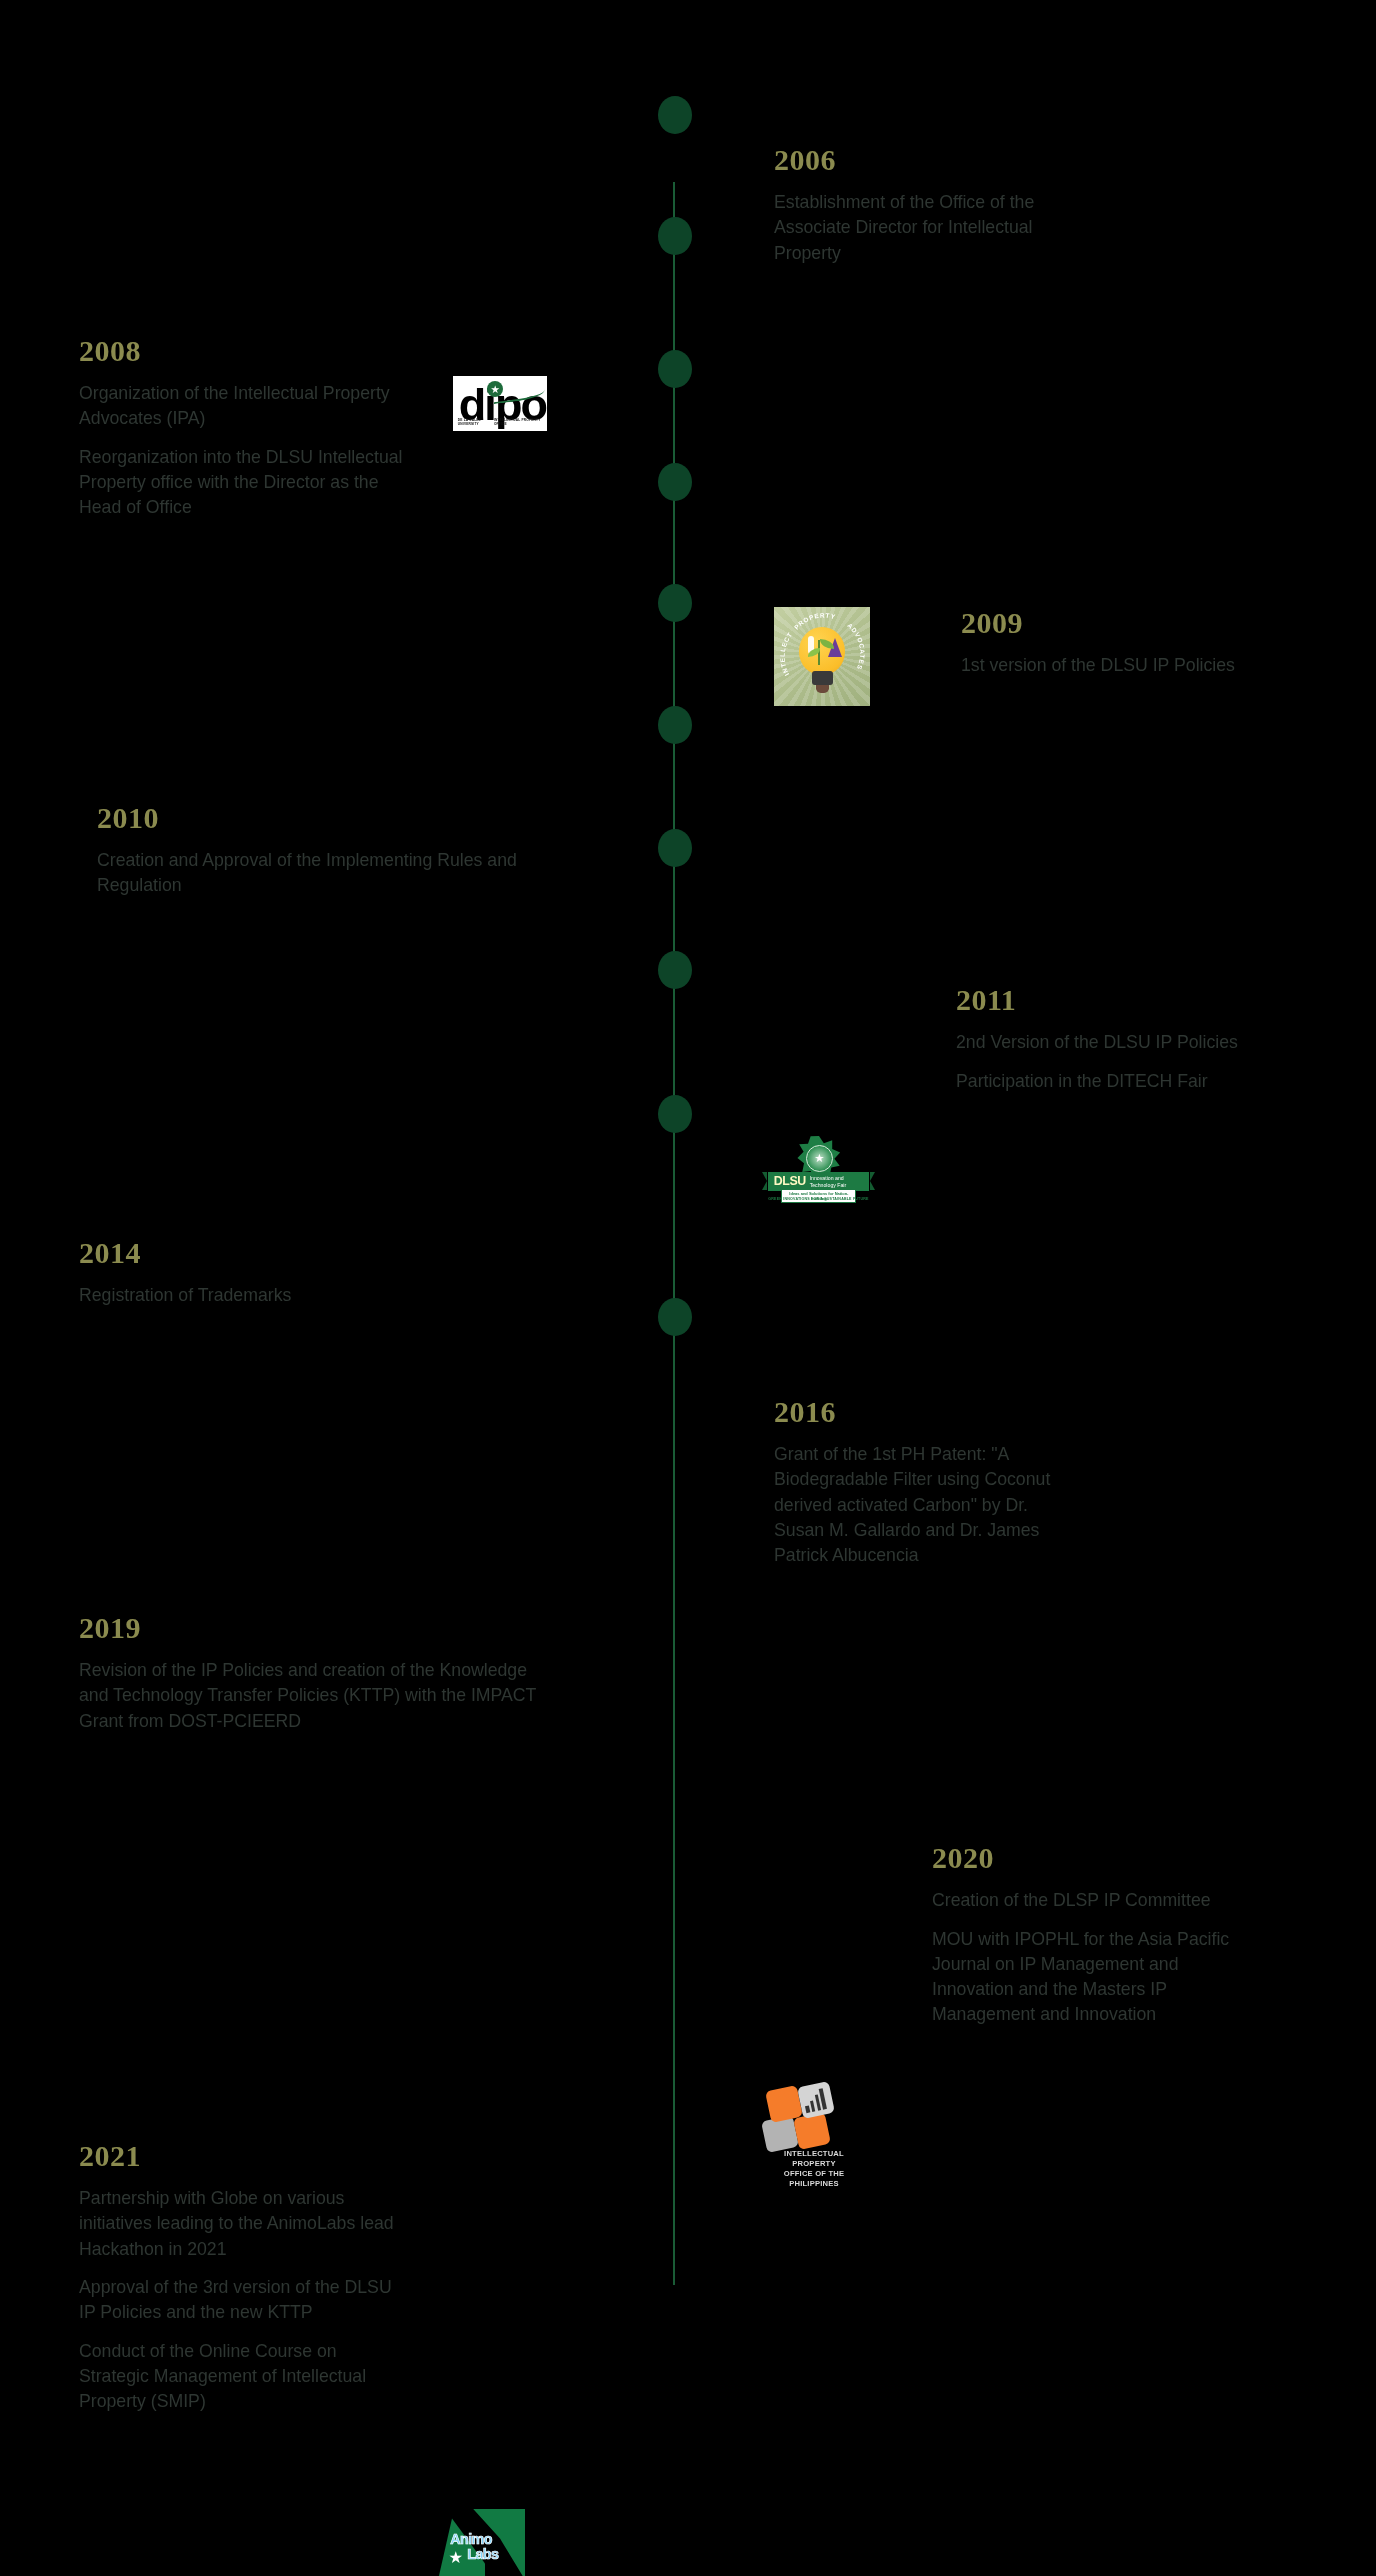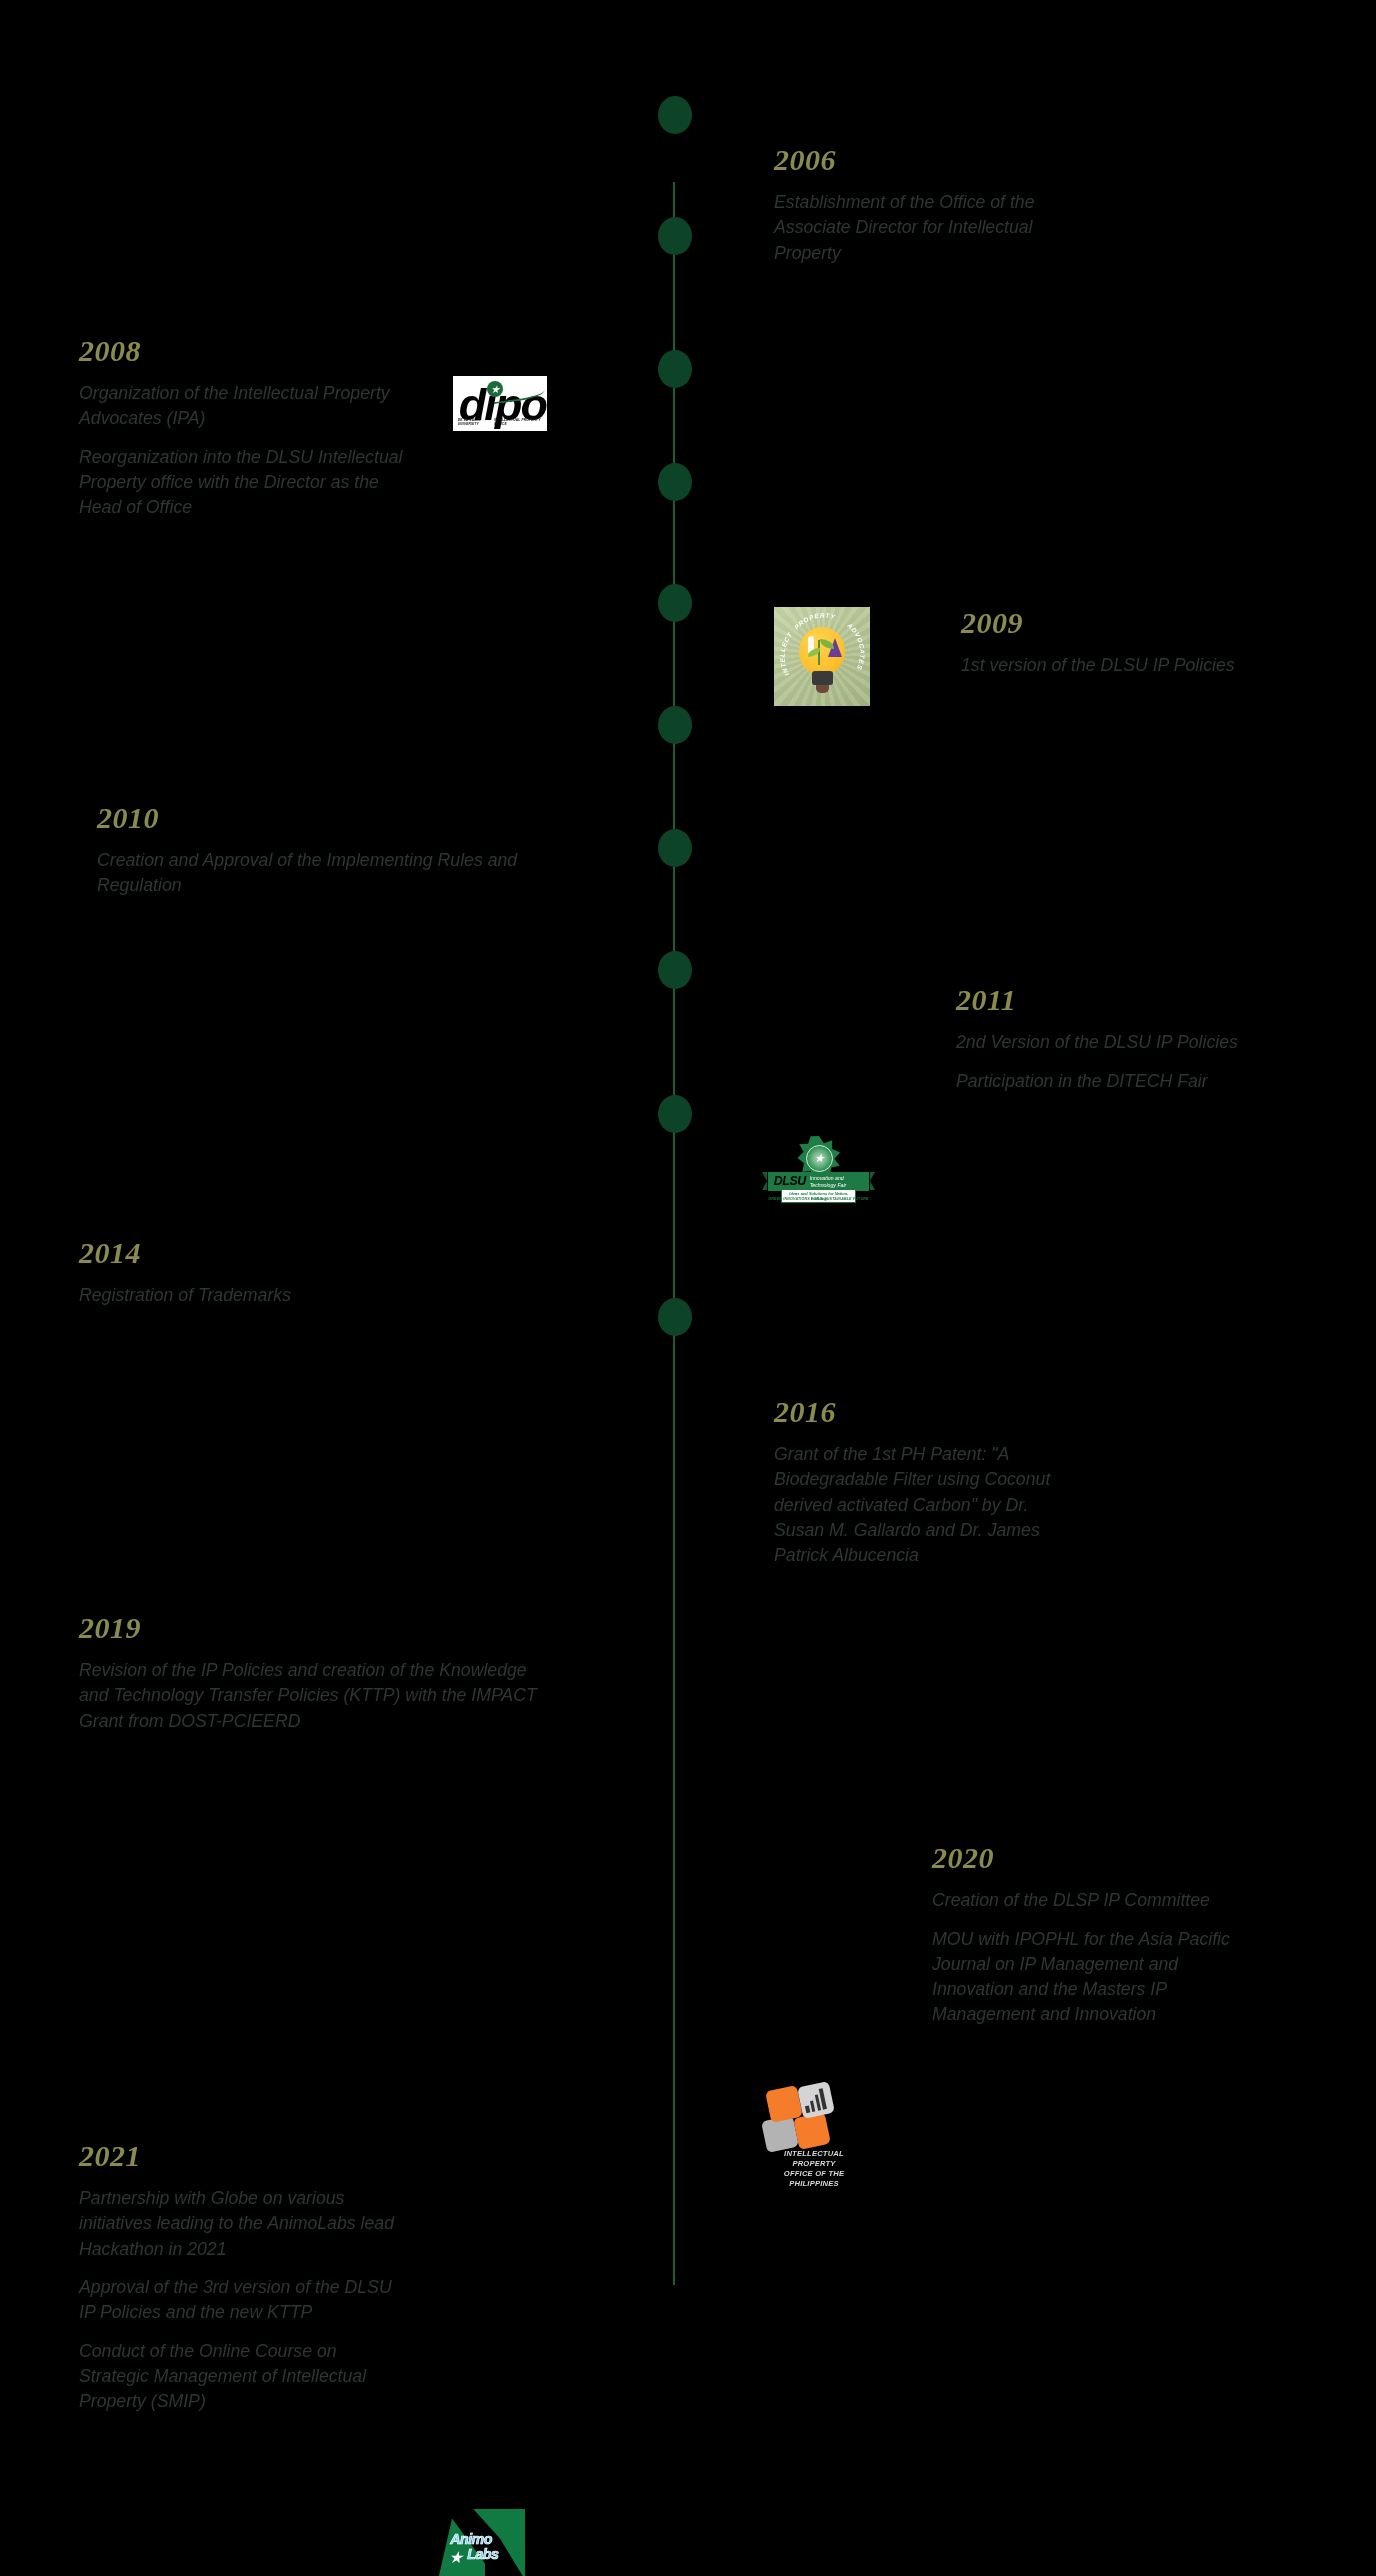--- a/index.html
+++ b/index.html
@@ -8,21 +8,20 @@
     width:1376px;
     height:2576px;
     font-family:"Liberation Sans", sans-serif;
     overflow:hidden;
   }
   #stage {
     position:relative;
     width:1376px;
     height:2576px;
     background:#000;
-    font-style:italic;
   }
 
   
   .spine {
     position:absolute;
     left:673px;
     top:182px;
     width:1.9px;
     height:2103px;
     background:#1a5c36;
@@ -216,21 +215,21 @@
     background:#1d7a43;
     display:flex; align-items:center;
   }
   .dit-ribbon::before, .dit-ribbon::after {
     content:""; position:absolute; top:0;
     border-top:9.6px solid #145c31; border-bottom:9.6px solid #145c31;
   }
   .dit-ribbon::before { left:-5.7px; border-left:5.7px solid transparent; }
   .dit-ribbon::after  { right:-5.7px; border-right:5.7px solid transparent; }
   .dit-dlsu {
-    color:#000000; font-weight:700; font-size:12.4px;
+    color:#fef9c3; font-weight:700; font-size:12.4px;
     margin-left:5.7px; letter-spacing:-0.4px; line-height:1;
   }
   .dit-fair {
     color:#fff; font-size:5.2px; line-height:1.25; margin-left:3.8px;
   }
   .dit-tag {
     position:absolute; left:13.4px; top:55px;
     width:75px; text-align:center;
     font-size:4px; font-weight:700;
     color:#1d7a43; background:#fff;

